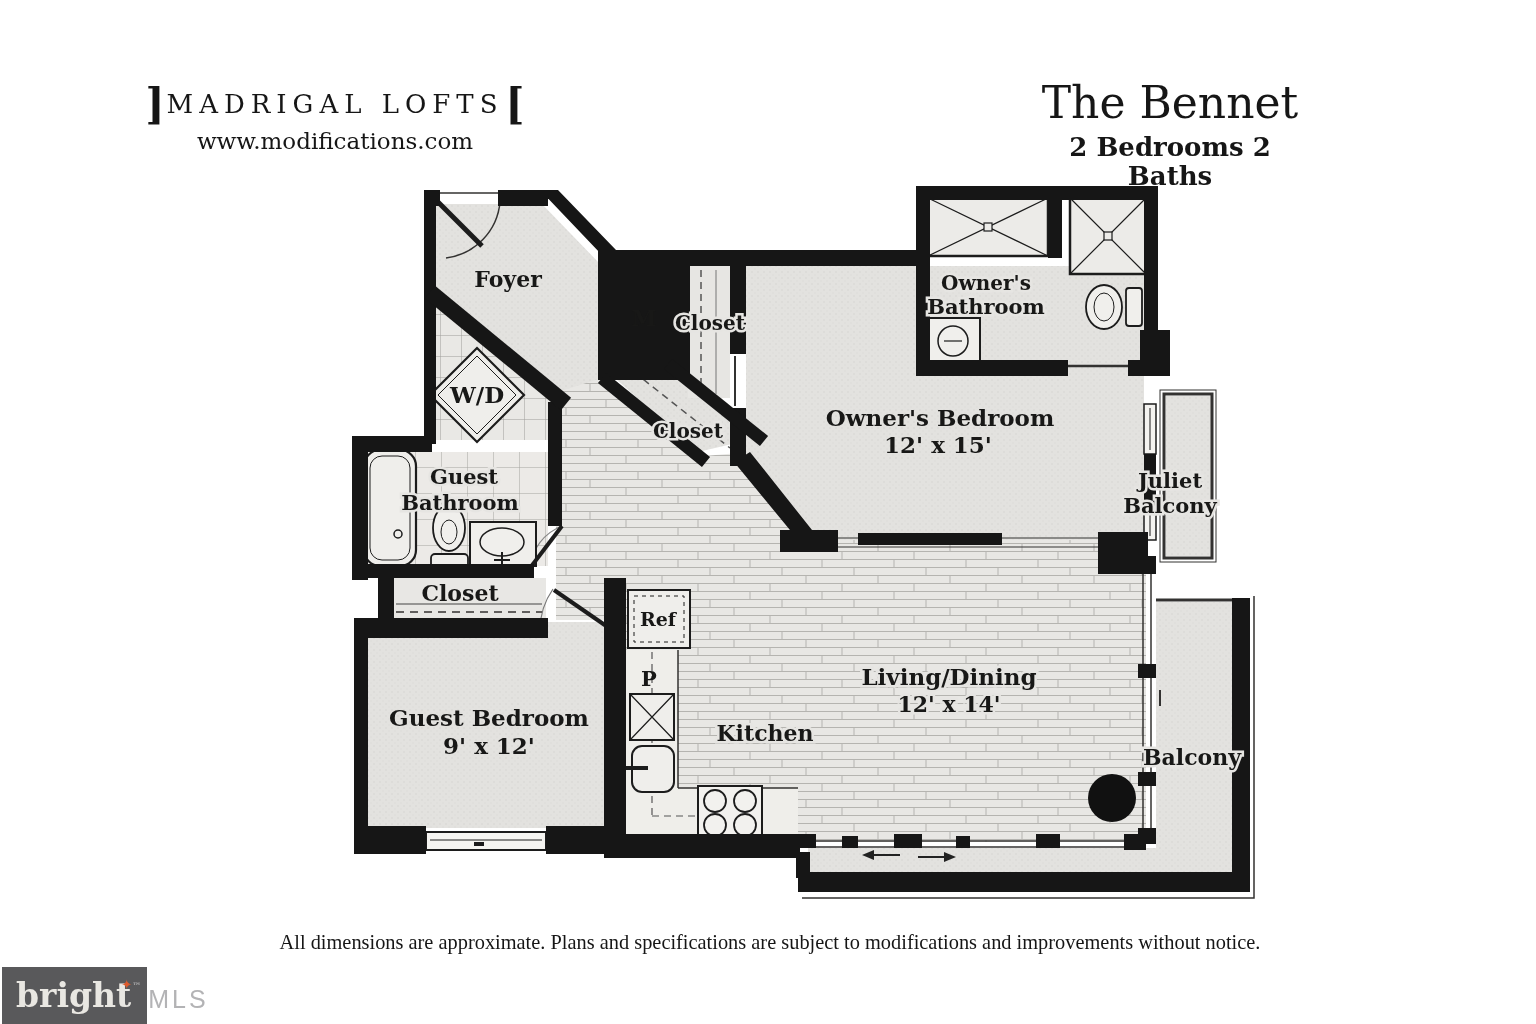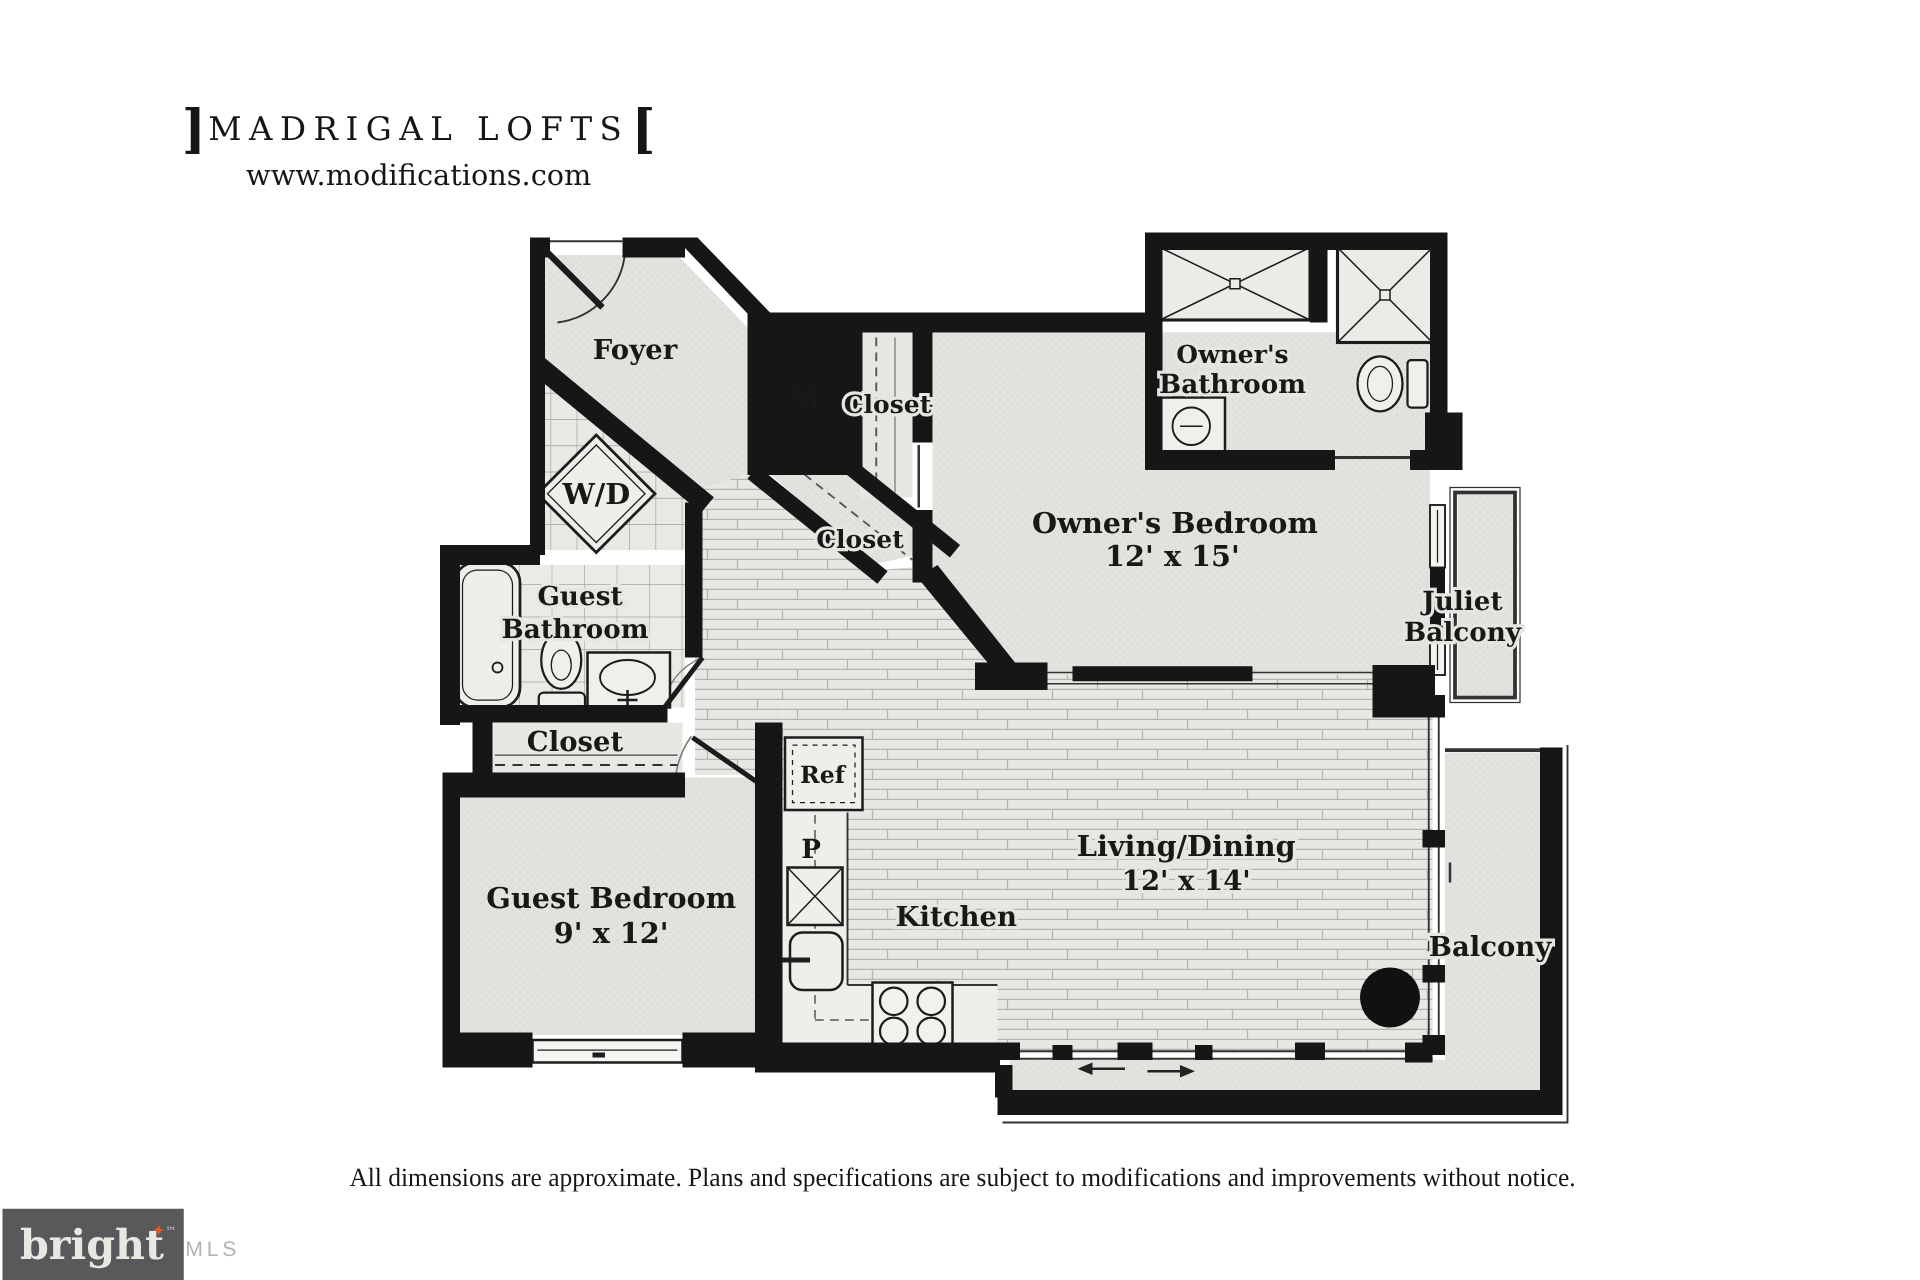--- a/index.html
+++ b/index.html
@@ -18,41 +18,45 @@
   .plan-specs{font-size:26px;font-weight:bold;margin-top:4px;}
 
   
   .disclaimer{position:absolute;left:150px;top:930px;width:1240px;text-align:center;
               font-family:"Liberation Serif",serif;font-size:21px;transform:scaleX(.97);}
   .mls-bar{position:absolute;left:2px;top:967px;width:145px;height:57px;background:#59595b;
            display:flex;align-items:center;padding-left:14px;box-sizing:border-box;}
   .mls-bright{font-family:"DejaVu Serif",serif;font-weight:bold;font-size:33px;color:#e9e7e2;line-height:1;}
   .mls-star{color:#dd5a2c;font-size:13px;margin-left:-10px;margin-top:-22px;}
   .mls-tm{color:#c2c2c3;font-size:9px;margin-top:-20px;}
-  .mls-mls{font-family:"Liberation Sans",sans-serif;font-size:17px;letter-spacing:3px;color:#b3b3b5;margin-left:7px;margin-top:8px;}
+  .mls-mls{font-family:"Liberation Sans",sans-serif;font-size:25px;letter-spacing:3px;color:#b3b3b5;margin-left:7px;margin-top:8px;}
 
   
   svg.plan{position:absolute;left:0;top:0;}
   svg.plan text{font-family:"DejaVu Serif",serif;font-weight:bold;fill:#181817;text-anchor:middle;}
   svg.plan text.halo{paint-order:stroke;stroke:#e6e5e2;stroke-width:5px;}
 </style>
 </head>
 <body>
 
 <div id="page">
 
   <div class="brand">
     <div class="brand-row">
       <span class="brand-bracket">]</span>
       <span class="brand-name">MADRIGAL LOFTS</span>
       <span class="brand-bracket">[</span>
     </div>
     <div class="brand-url">www.modifications.com</div>
   </div>
 
+  <div class="plan-title">
+    <div class="plan-name">The Bennet</div>
+    <div class="plan-specs">2 Bedrooms 2 Baths</div>
+  </div>
 
   <svg class="plan" width="1536" height="1024" viewBox="0 0 1536 1024">
     <defs>
       <pattern id="stipple" width="6" height="6" patternUnits="userSpaceOnUse">
         <rect width="6" height="6" fill="#e3e2df"></rect>
         <circle cx="2" cy="2" r="0.8" fill="#d7d6d3"></circle>
         <circle cx="5" cy="5" r="0.7" fill="#dcdbd8"></circle>
       </pattern>
       <pattern id="plank" width="72" height="32" patternUnits="userSpaceOnUse">
         <rect width="72" height="32" fill="#e8e7e4"></rect>

